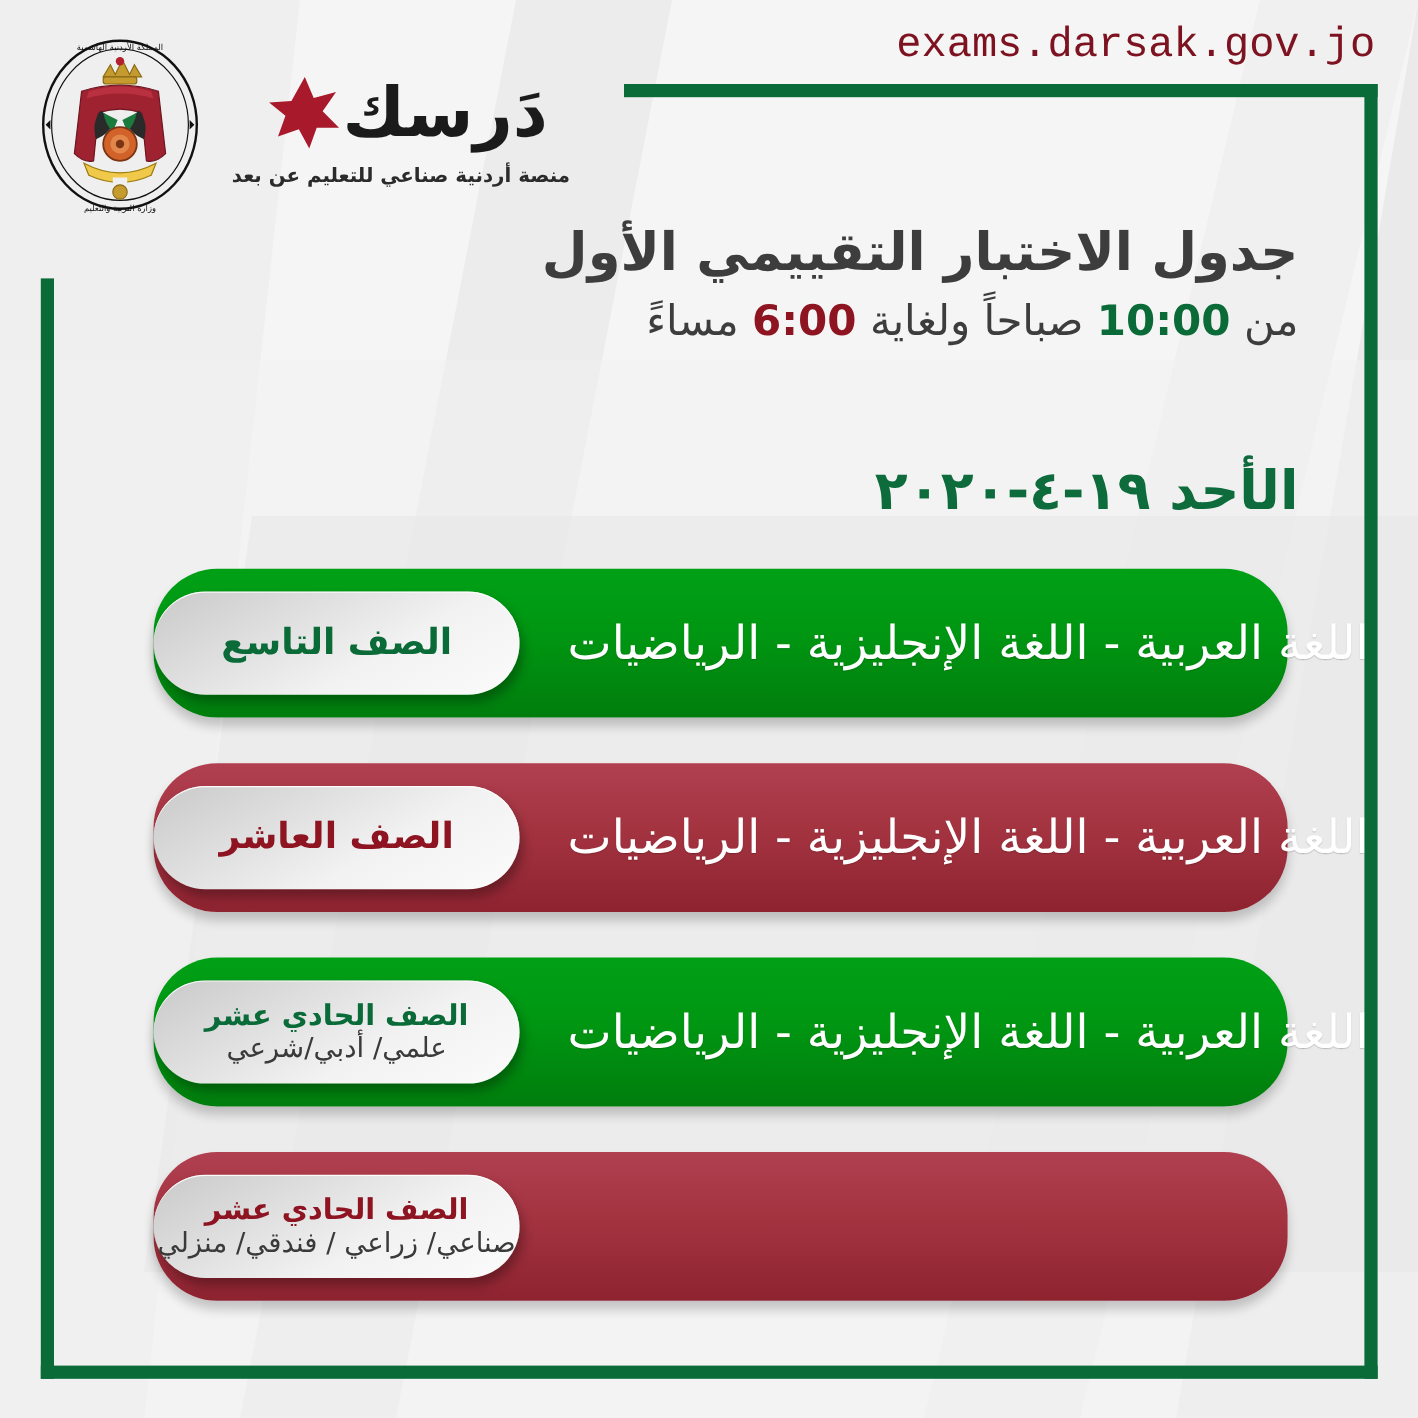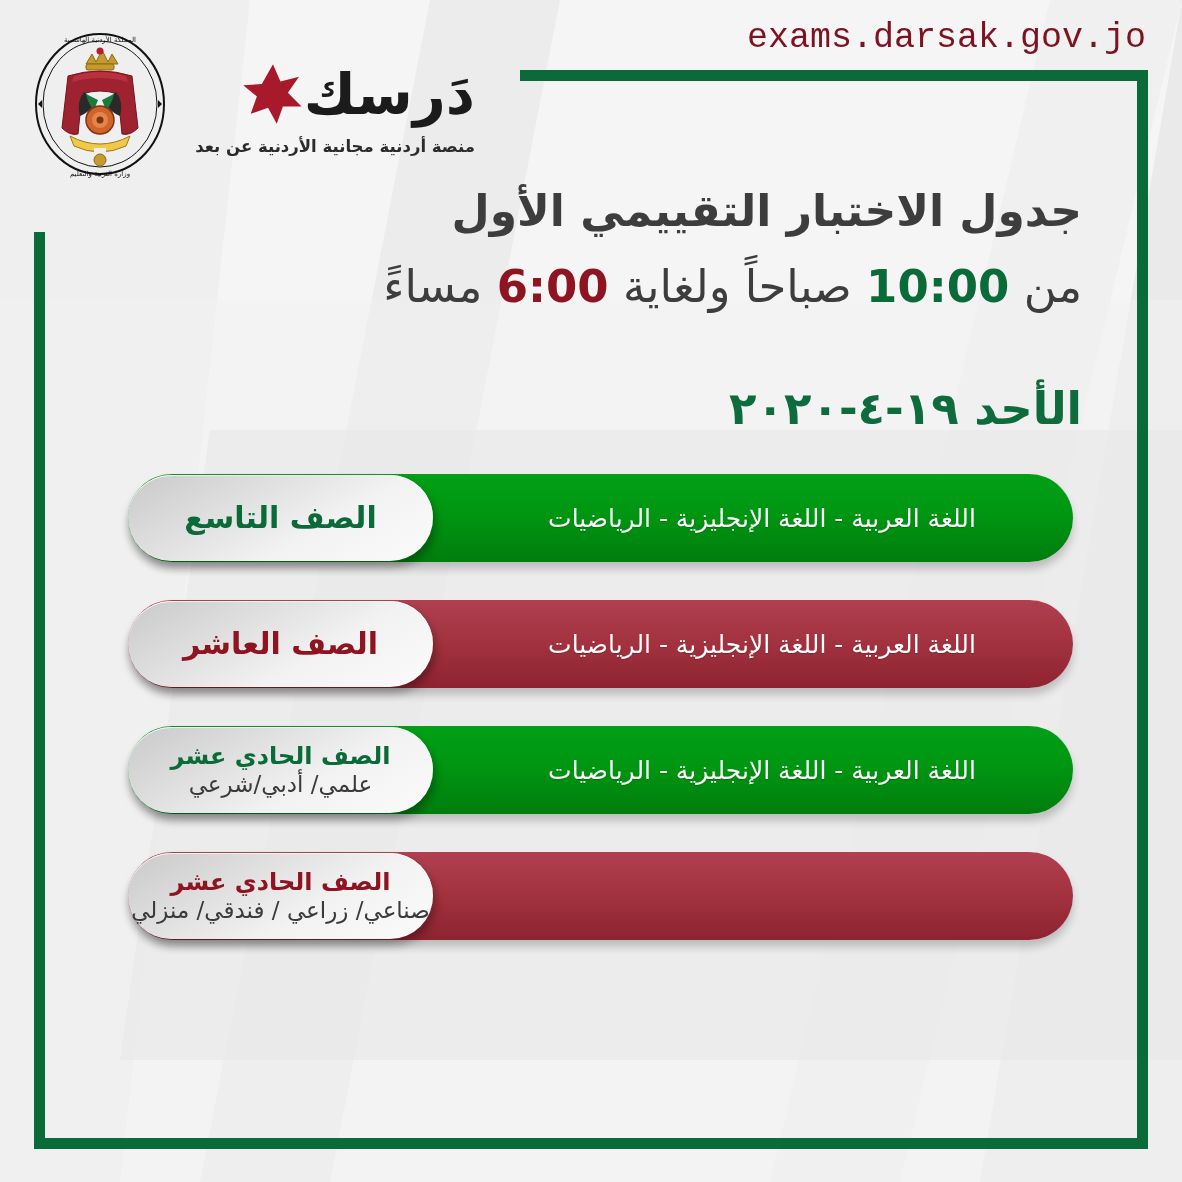--- a/index.html
+++ b/index.html
@@ -22,21 +22,21 @@
   .frame-top{position:absolute;left:520px;top:70px;width:628px;height:11px;background:#0a6b38;}
   .frame-right{position:absolute;left:1137px;top:70px;width:11px;height:1079px;background:#0a6b38;}
   .frame-left{position:absolute;left:34px;top:232px;width:11px;height:917px;background:#0a6b38;}
   .frame-bottom{position:absolute;left:34px;top:1138px;width:1114px;height:11px;background:#0a6b38;}
 
   
   .crest{position:absolute;left:24px;top:28px;width:152px;height:152px;}
   .crest svg{display:block;width:152px;height:152px;}
 
   .brand{position:absolute;left:205px;top:55px;width:270px;text-align:center;}
-  .brand-row{display:flex;flex-direction:row-reverse;align-items:center;justify-content:flex-end;height:78px;}
+  .brand-row{display:flex;flex-direction:row-reverse;align-items:center;justify-content:center;height:78px;}
   .brand-star{width:62px;height:62px;flex:0 0 auto;}
   .brand-star svg{display:block;width:62px;height:62px;}
   .brand-word{
     font-size:57px;font-weight:bold;color:#1b1b1b;line-height:1;
     letter-spacing:-1px;white-space:nowrap;
     font-family:"DejaVu Sans","Liberation Sans",sans-serif;
   }
   .brand-tag{
     margin-top:4px;font-size:16.5px;font-weight:bold;color:#2b2b2b;white-space:nowrap;
   }
@@ -46,34 +46,34 @@
     font-size:35px;color:#7d1220;letter-spacing:0px;
     direction:ltr;font-family:Liberation Mono, monospace;
   }
 
   
   .title{
     position:absolute;right:100px;top:183px;width:820px;
     font-size:44px;font-weight:bold;color:#3d3d3d;line-height:1.25;
   }
   .subtitle{
-    position:absolute;right:100px;top:258px;width:820px;text-align:right;
-    font-size:45px;color:#3d3d3d;line-height:1.3;
+    position:absolute;right:100px;top:246px;width:820px;text-align:right;
+    font-size:35px;color:#3d3d3d;line-height:1.3;
   }
   .subtitle .t-green{color:#0a6b38;font-weight:bold;}
   .subtitle .t-red{color:#8d1420;font-weight:bold;}
   .datetext{
     position:absolute;right:100px;top:345px;width:820px;text-align:right;
     font-size:45px;font-weight:bold;color:#0d6b3c;letter-spacing:2px;margin-top:37px;
   }
 
   
   .rows{position:absolute;left:128px;top:474px;width:945px;}
   .row{
-    position:relative;height:88px;margin-bottom:38px;border-radius:53px;
+    position:relative;height:124px;margin-bottom:38px;border-radius:53px;
     display:flex;flex-direction:row-reverse;align-items:center;
     box-shadow:0 7px 9px rgba(0,0,0,.20);
   }
   .row.green{background:linear-gradient(180deg,#00a016 0%,#009612 45%,#007d0d 100%);}
   .row.red{background:linear-gradient(180deg,#b04050 0%,#a43340 45%,#8e2330 100%);}
 
   .row-label{
     position:relative;flex:0 0 auto;width:305px;height:86px;margin-right:10px;
     border-radius:43px;
     background:linear-gradient(150deg,#c9c9c9 0%,#dddddd 30%,#f2f2f2 62%,#fbfbfb 100%);
@@ -81,21 +81,21 @@
     display:flex;flex-direction:column;align-items:center;justify-content:center;
     text-align:center;line-height:1.08;
   }
   .row-label .lbl-main{font-size:24px;font-weight:bold;}
   .row.green .row-label .lbl-main{color:#0a6b38;}
   .row.red .row-label .lbl-main{color:#8d1420;}
   .row-label .lbl-sub{font-size:23px;color:#3a3a3a;margin-top:2px;text-align:right;}
   .row-label.single .lbl-main{font-size:30px;}
 
   .row-subjects{
-    flex:1 1 auto;color:#ffffff;font-size:25px;
+    flex:1 1 auto;color:#ffffff;font-size:39px;
     text-align:center;padding:0 22px 0 30px;white-space:nowrap;
     text-shadow:0 1px 1px rgba(0,0,0,.18);
   }
 </style>
 </head>
 <body>
 
 <div class="poster">
 
   <div class="bg-diag">
@@ -154,21 +154,21 @@
 
   <div class="brand">
     <div class="brand-row">
       <span class="brand-star">
         <svg viewBox="0 0 100 100" xmlns="http://www.w3.org/2000/svg">
           <polygon fill="#a8192b" points="50,2 62,30 92,22 74,48 96,70 66,70 56,98 42,72 14,82 24,54 2,36 32,34"></polygon>
         </svg>
       </span>
       <span class="brand-word">دَرسك</span>
     </div>
-    <div class="brand-tag">منصة أردنية مجانية الأردنية عن بعد</div>
+    <div class="brand-tag">منصة أردنية صناعي للتعليم عن بعد</div>
   </div>
 
   <div class="url">exams.darsak.gov.jo</div>
 
   <div class="title">جدول الاختبار التقييمي الأول</div>
 
   <div class="subtitle">
     <span>من</span>
     <span class="t-green">10:00</span>
     <span>صباحاً ولغاية</span>

